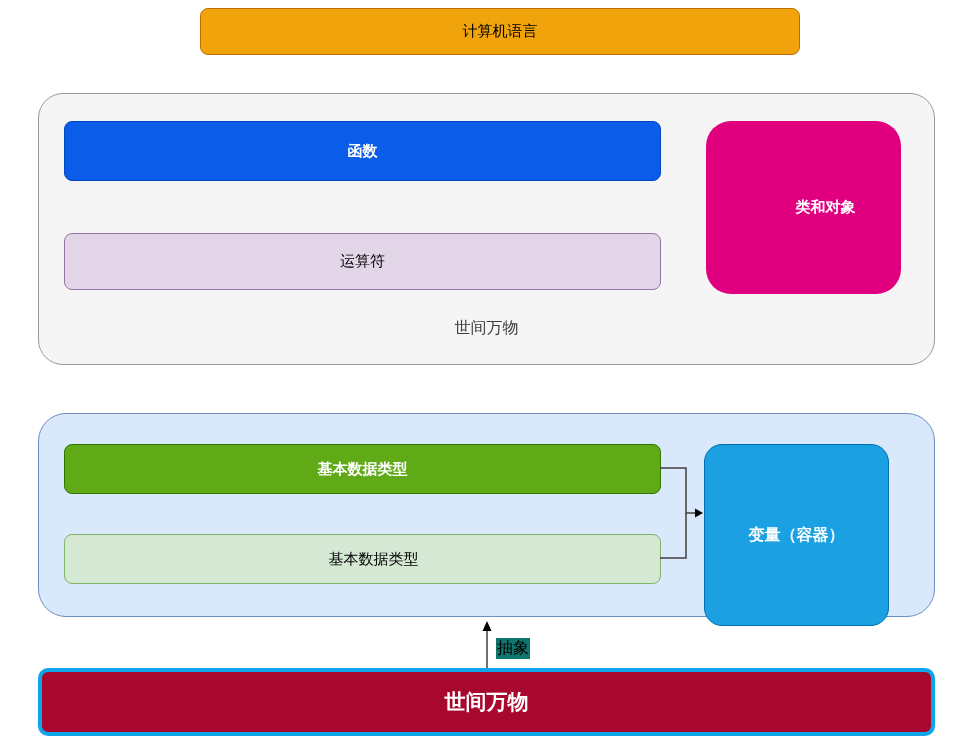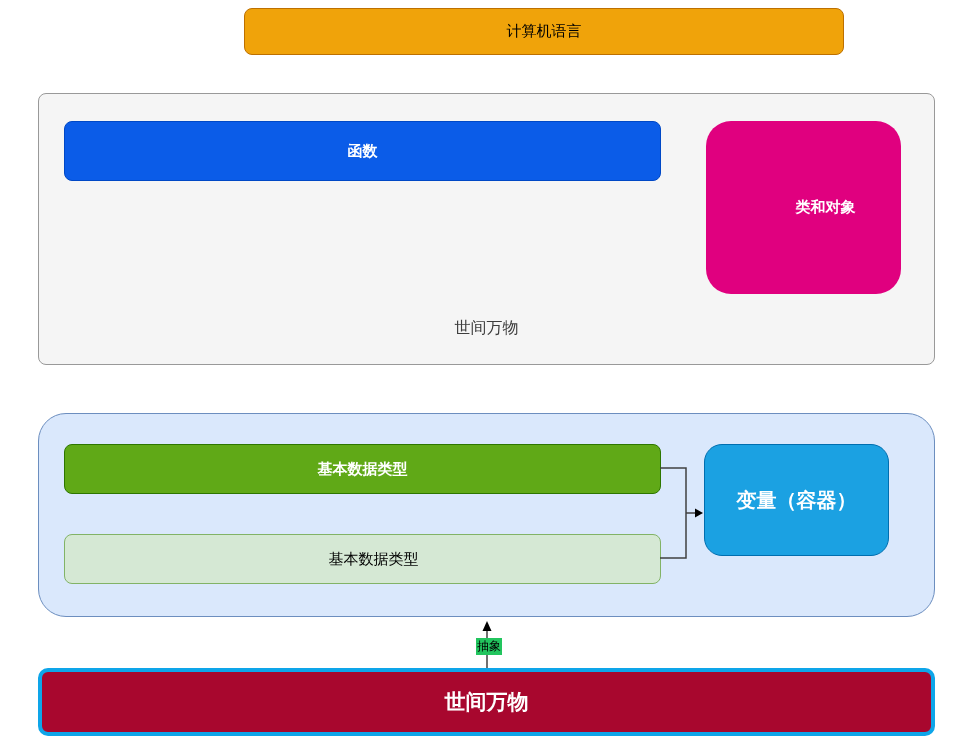--- a/index.html
+++ b/index.html
@@ -28,30 +28,29 @@
     color: #000000;
     line-height: 1.25;
   }
   .node.white-text { color: #ffffff; font-weight: bold; }
 
   
   .title-box {
     left: 200px; top: 8px; width: 600px; height: 47px;
     border: 1px solid #bd7000;
     border-radius: 8px;
-    margin-left: 44px;
   }
 
   
   .container-gray {
     position: absolute;
     left: 38px; top: 93px; width: 897px; height: 272px;
     background: #f5f5f5;
     border: 1px solid #999999;
-    border-radius: 8px;
+    border-radius: 25px;
     box-sizing: border-box;
   }
   .function-box {
     left: 25px; top: 27px; width: 597px; height: 60px;
     border: 1px solid #0048c6;
     border-radius: 8px;
   }
   .operator-box {
     left: 25px; top: 139px; width: 597px; height: 57px;
     border: 1px solid #9673a6;
@@ -83,58 +82,59 @@
     border: 1px solid #2d7600;
     border-radius: 8px;
   }
   .basic-box {
     left: 25px; top: 120px; width: 597px; height: 50px;
     border: 1px solid #82b366;
     border-radius: 8px;
     padding-left: 22px;
   }
   .variable-box {
-    left: 665px; top: 30px; width: 185px; height: 112px;
+    left: 665px; top: 30px; width: 185px; height: 182px;
     border: 1px solid #006eaf;
     border-radius: 18px;
-    font-size: 20px;
+    font-size: 16px;
   }
 
   
   .world-box {
     left: 38px; top: 668px; width: 897px; height: 68px;
     border: 4px solid #0ea5e9;
     border-radius: 10px;
     font-size: 21px;
   }
 
   .overlay {
     position: absolute;
     left: 0; top: 0;
     width: 975px; height: 756px;
     pointer-events: none;
   }
   .abstract-label {
     position: absolute;
-    left: 476px; top: 638px;
-    font-size: 12px;
+    left: 496px; top: 638px;
+    font-size: 16px;
     color: #000000;
-    background: #22c55e;
+    background: #0f766e;
     padding: 0 1px;
   }
 </style>
 </head>
 <body>
 
 <div class="canvas">
 
   <div class="node title-box" style="background-color: rgb(240, 163, 10);">计算机语言</div>
 
   <div class="container-gray">
     <div class="node function-box white-text" style="background-color: rgb(11, 92, 232);">函数</div>
+    <div class="node operator-box" style="background-color: rgb(225, 213, 231);">运算符</div>
     <div class="flow-label">世间万物</div>
     <div class="node class-box white-text" style="background-color: rgb(224, 0, 127); padding-left: 44px;">类和对象</div>
   </div>
 
   <div class="container-blue">
     <div class="node composite-box white-text" style="background-color: rgb(96, 169, 23);">基本数据类型</div>
     <div class="node basic-box" style="background-color: rgb(213, 232, 212);">基本数据类型</div>
     <div class="node variable-box white-text" style="background-color: rgb(27, 161, 226);">变量（容器）</div>
   </div>
 

